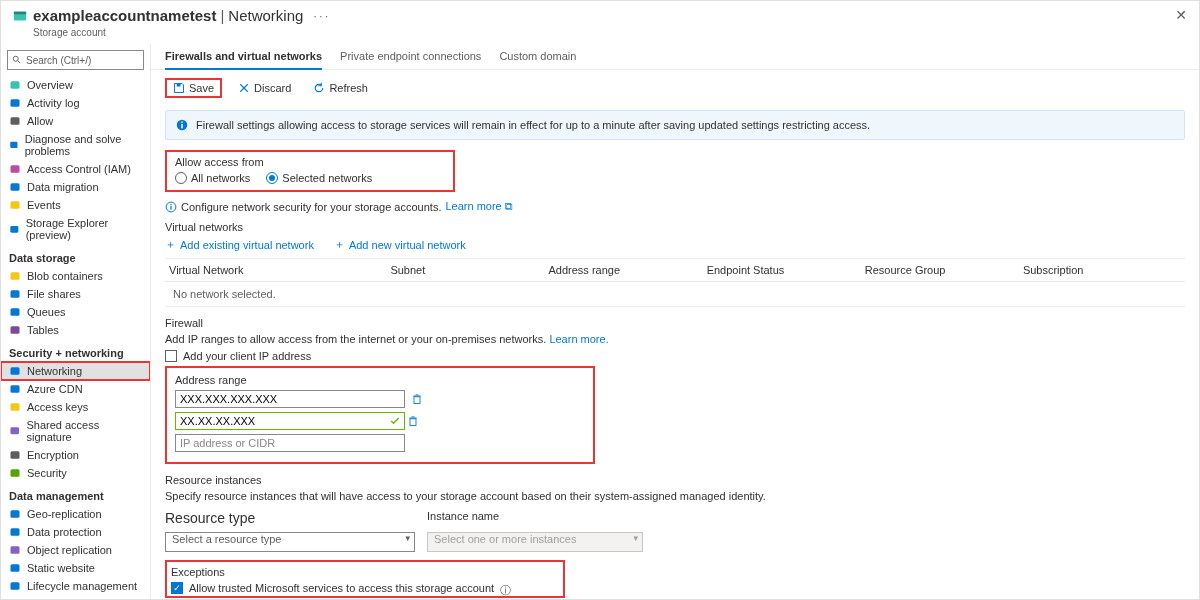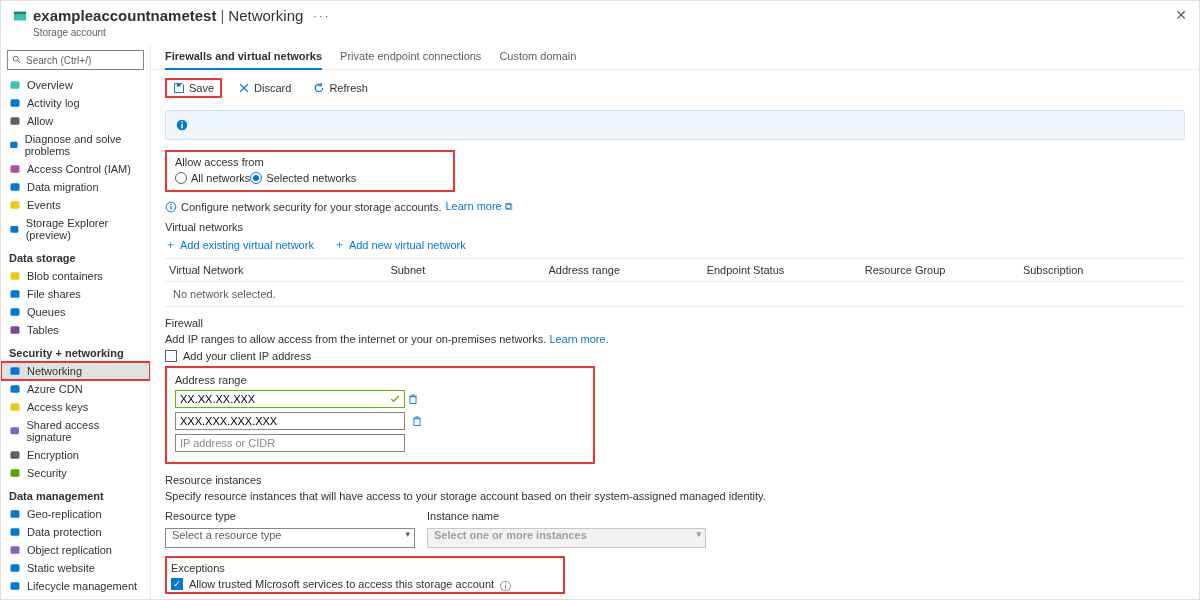--- a/index.html
+++ b/index.html
@@ -27,21 +27,21 @@
   .tab { font-size:11px; padding-bottom:6px; color:#605e5c; cursor:pointer;}
   .tab.active { color:#323130; border-bottom:2px solid #0078d4; font-weight:600; margin-bottom:-1px;}
   .toolbar { display:flex; gap:10px; padding: 8px 14px; align-items:center;}
   .tool-btn { display:inline-flex; align-items:center; gap:4px; font-size:11px; color:#323130; cursor:pointer; padding:2px 6px;}
   .tool-btn .ic { width:12px;height:12px;}
   .box-hl { border:2px solid #e83535; padding:0px;}
   .info-bar { margin: 4px 14px 10px 14px; background:#eff6fc; border:1px solid #cfe4f7; border-radius:2px; padding:8px 10px; display:flex; align-items:center; gap:8px; font-size:11px; color:#323130;}
   .info-ic { width:12px;height:12px; color:#0078d4;}
   .section { padding: 4px 14px 6px 14px;}
   .section-label { font-size:11px; margin-bottom:4px;}
-  .radio-row { display:flex; align-items:center; font-size:11px;}
+  .radio-row { display:flex; gap:16px; align-items:center; font-size:11px;}
   .radio { width:12px;height:12px; border:1px solid #605e5c; border-radius:50%; display:inline-flex; align-items:center; justify-content:center; margin-right:4px;}
   .radio.checked { border-color:#0078d4;}
   .radio.checked::after { content:""; width:6px;height:6px; background:#0078d4; border-radius:50%;}
   .hint-line { font-size:11px; color:#323130; padding: 2px 14px; display:flex; align-items:center; gap:4px;}
   .hint-line .learn { color:#0078d4; cursor:pointer;}
   .hint-line .ic { color:#0078d4; width:12px;height:12px;}
   .subhead { font-size:11px; padding: 6px 14px 2px 14px;}
   .add-links { padding: 2px 14px; display:flex; gap:20px;}
   .add-link { color:#0078d4; font-size:11px; cursor:pointer; display:inline-flex; align-items:center; gap:4px;}
   .vn-table { margin: 4px 14px 0 14px; border-top:1px solid #edebe9; border-bottom:1px solid #edebe9;}
@@ -58,21 +58,21 @@
   .addr-field { display:flex; align-items:center; gap:6px; margin-bottom:4px;}
   .addr-input { flex: 0 0 230px; border:1px solid #8a8886; height:18px; padding:0 4px; font-size:11px;}
   .addr-input.ok { border-color:#6bb700;}
   .addr-input::placeholder{color:#8a8886;}
   .trash { width:12px;height:12px; color:#0078d4; cursor:pointer;}
   .check-green { color:#6bb700; width:12px;height:12px; margin-left:-22px;}
   .sel-row { padding: 2px 14px 4px 14px; display:flex; gap:12px;}
   .sel { height:20px; border:1px solid #8a8886; background:#fff; font-size:11px; padding:0 18px 0 6px; color:#605e5c; position:relative; display:flex; align-items:flex-start; cursor:pointer;}
   .sel .caret { position:absolute; right:4px; font-size:9px;}
   .sel.disabled { background:#f3f2f1; color:#a19f9d; border-color:#c8c6c4;}
-  .sel.w1 { width:250px;} .sel.w2 { width:279px;font-weight:bold;}
+  .sel.w1 { width:250px;} .sel.w2 { width:216px;}
   .excp-box { margin: 4px 14px; border:2px solid #e83535; padding: 2px 4px 0 4px; width: 400px;}
   .info-sm { width:11px;height:11px; color:#605e5c; display:inline-block;}
   svg { display:block;}
 </style>
 </head>
 <body>
 
 <div class="blade">
   <div class="blade-header">
     <span class="storage-icon">
@@ -347,20 +347,21 @@
       </div>
 
       <div class="info-bar">
         <span class="info-ic">
             <svg viewBox="0 0 16 16">
               <circle cx="8" cy="8" r="7" fill="#0078d4"></circle>
               <rect x="7" y="6.5" width="2" height="6" fill="#fff"></rect>
               <circle cx="8" cy="4.2" r="1.1" fill="#fff"></circle>
             </svg>
           </span>
+        <span>Firewall settings allowing access to storage services will remain in effect for up to a minute after saving updated settings restricting access.</span>
       </div>
 
       <div class="section box-hl" style="margin:0 14px 6px 14px; width:290px; padding:4px 8px 6px 8px;">
         <div class="section-label">Allow access from</div>
         <div class="radio-row">
           <label style="display:flex;align-items:center;">
               <span class="radio"></span>
               <span>All networks</span>
             </label>
           <label style="display:flex;align-items:center;">
@@ -410,53 +411,53 @@
         <span>Add IP ranges to allow access from the internet or your on-premises networks. </span><span style="color:#0078d4;cursor:pointer;">Learn more.</span>
       </div>
       <div class="chk-row">
           <span class="chk"></span>
           <span>Add your client IP address</span>
         </div>
 
       <div class="addr-box redbox" style="width:430px;">
         <div class="addr-label">Address range</div>
         <div class="addr-field">
-          <input class="addr-input ok" value="XX.XX.XX.XXX" style="">
-          <span class="check-green">
-              <svg viewBox="0 0 16 16">
-                <path d="M3 8l3 3 7-7" fill="none" stroke="#6bb700" stroke-width="2"></path>
-              </svg>
-            </span>
+          <input class="addr-input" value="XXX.XXX.XXX.XXX" style="">
           <span class="trash">
               <svg viewBox="0 0 16 16">
                 <rect x="4" y="5" width="8" height="9" fill="none" stroke="#0078d4" stroke-width="1.2"></rect>
                 <line x1="3" y1="4" x2="13" y2="4" stroke="#0078d4" stroke-width="1.2"></line>
                 <line x1="6" y1="2.5" x2="10" y2="2.5" stroke="#0078d4" stroke-width="1.2"></line>
               </svg>
             </span>
         </div>
         <div class="addr-field">
-          <input class="addr-input" value="XXX.XXX.XXX.XXX" style="">
+          <input class="addr-input ok" value="XX.XX.XX.XXX" style="">
+          <span class="check-green">
+              <svg viewBox="0 0 16 16">
+                <path d="M3 8l3 3 7-7" fill="none" stroke="#6bb700" stroke-width="2"></path>
+              </svg>
+            </span>
           <span class="trash">
               <svg viewBox="0 0 16 16">
                 <rect x="4" y="5" width="8" height="9" fill="none" stroke="#0078d4" stroke-width="1.2"></rect>
                 <line x1="3" y1="4" x2="13" y2="4" stroke="#0078d4" stroke-width="1.2"></line>
                 <line x1="6" y1="2.5" x2="10" y2="2.5" stroke="#0078d4" stroke-width="1.2"></line>
               </svg>
             </span>
         </div>
         <div class="addr-field">
           <input class="addr-input" placeholder="IP address or CIDR" style="">
         </div>
       </div>
 
       <div class="subhead">Resource instances</div>
       <div class="fw-desc">Specify resource instances that will have access to your storage account based on their system-assigned managed identity.</div>
       <div class="sel-row" style="padding-top:6px;">
-        <div style="width:250px;font-size:11px;">Resource type</div>
+        <div style="width:250px;font-size:14px;">Resource type</div>
         <div style="width:250px;font-size:11px;">Instance name</div>
       </div>
       <div class="sel-row">
         <div class="sel w1">
             <span>Select a resource type</span>
             <span class="caret">▾</span>
           </div>
         <div class="sel w2 disabled">
             <span>Select one or more instances</span>
             <span class="caret">▾</span>

